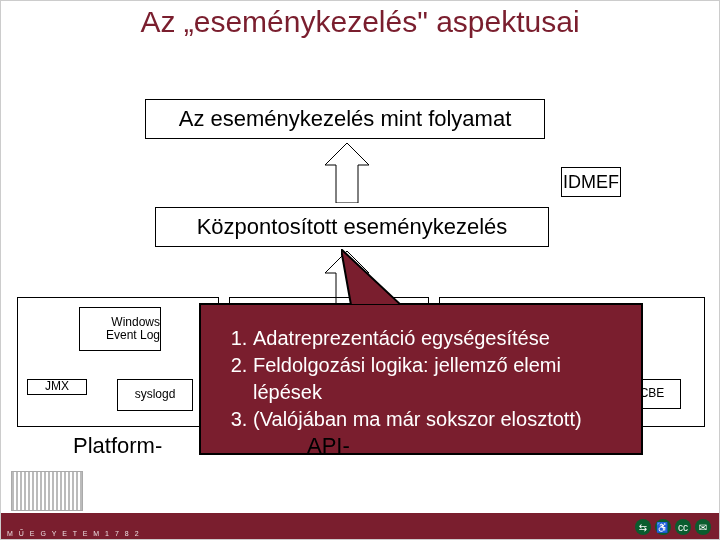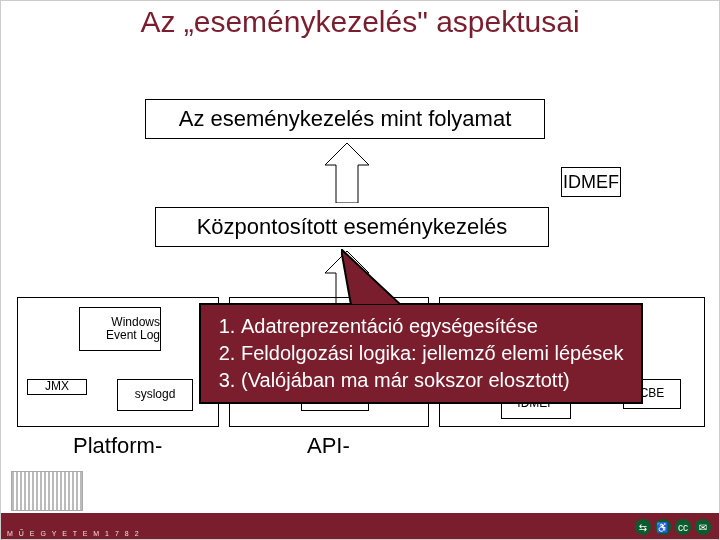--- a/index.html
+++ b/index.html
@@ -6,21 +6,21 @@
   .slide{position:relative;width:720px;height:540px;background:#fff;border:1px solid #ccc;box-sizing:border-box}
   .title{position:absolute;left:0;right:0;top:4px;height:48px;text-align:center;font-size:30px;color:#7a1e2e;font-weight:400}
   .box{position:absolute;background:#fff;border:1px solid #000;box-sizing:border-box;text-align:right;display:flex;align-items:center;justify-content:center}
   .big-box{font-size:22px}
   .small-box{font-size:12px;line-height:1.1}
   .itil{position:absolute;left:560px;top:166px;width:60px;height:30px;font-size:18px}
   .arrow{position:absolute;}
   .arrow svg{display:block}
   .group{position:absolute;border:1px solid #000;box-sizing:border-box}
   .callout{position:absolute;background:#7a1e2e;color:#fff;border:2px solid #000;padding:8px 14px;font-size:20px;line-height:1.35}
-  .callout ol{margin:0;padding-left:26px}
+  .callout ol{margin:12px;padding-left:26px}
   .label{position:absolute;font-size:22px;color:#000000}
   .footer{position:absolute;left:0;right:0;bottom:0;height:26px;background:#7a1e2e}
   .footer-left{position:absolute;left:6px;bottom:2px;color:#fff;font-size:7px;letter-spacing:2px;opacity:.85}
   .footer-icons{position:absolute;right:8px;bottom:4px;display:flex;gap:4px}
   .footer-icons span{display:inline-flex;width:16px;height:16px;border-radius:50%;background:#0a5c2e;color:#fff;font-size:10px;align-items:center;justify-content:center}
   .logo{position:absolute;left:10px;bottom:28px;width:70px;height:38px;border:1px solid #aaa;background:repeating-linear-gradient(90deg,#bbb 0 2px,#fff 2px 4px)}
 </style>
 </head>
 <body>
 

